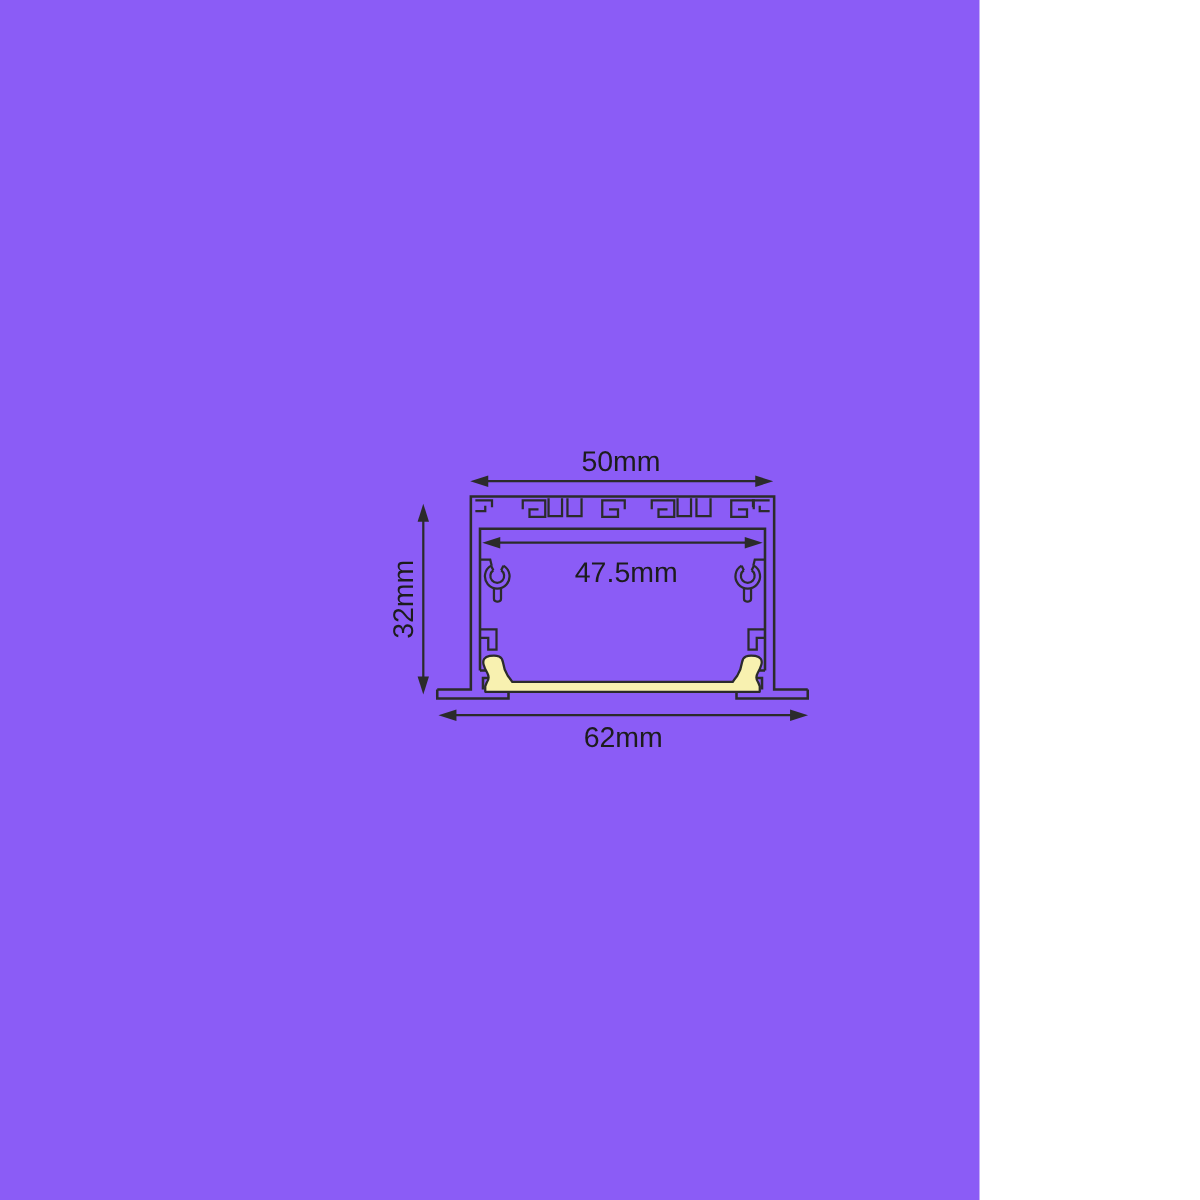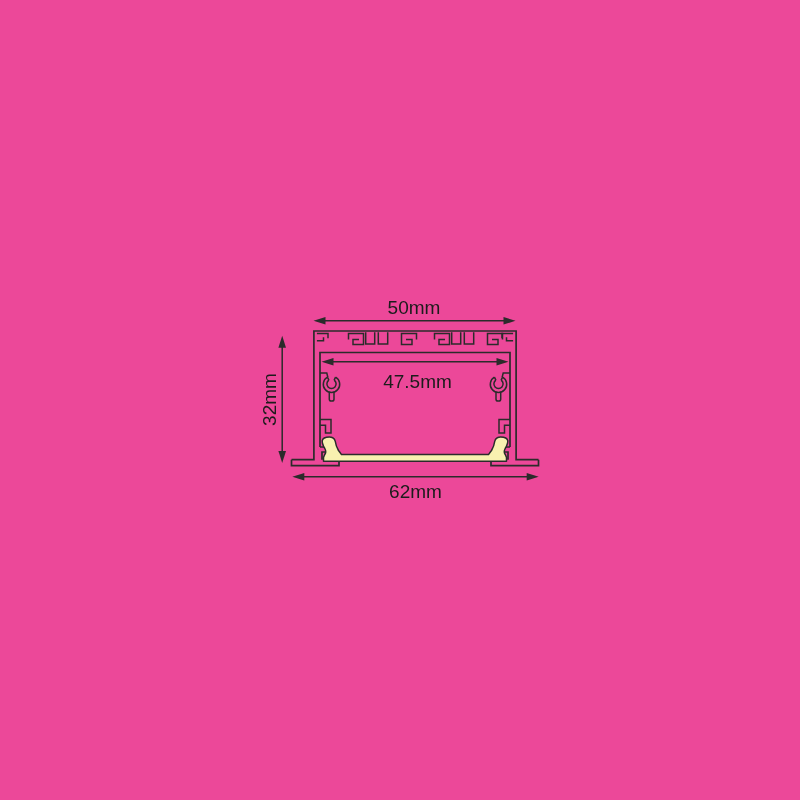--- a/index.html
+++ b/index.html
@@ -1,16 +1,16 @@
 <!DOCTYPE html>
 <html><head>
 <meta charset="utf-8">
 <style>
   html,body{margin:0;padding:0;background:#ffffff;}
-  .stage{position:relative;width:800px;height:800px;background:#ec4899;overflow:hidden;text-align:right;}
+  .stage{position:relative;width:653px;height:800px;background:#8b5cf6;overflow:hidden;text-align:right;}
   svg{position:absolute;left:0;top:0;}
   .metal{fill:none;stroke:#2b2b2b;stroke-width:1.7;stroke-linejoin:miter;stroke-linecap:butt;}
   .thin{stroke-width:1.5;}
   .dimline{fill:none;stroke:#2b2b2b;stroke-width:1.5;}
   .head{fill:#2b2b2b;stroke:none;}
   .dimtext{font-family:"Liberation Sans",sans-serif;font-size:19px;fill:#1c1c1c;}
   .diffuser{stroke:#2b2b2b;stroke-width:1.5;stroke-linejoin:round;}
 </style>
 </head>
 <body>

